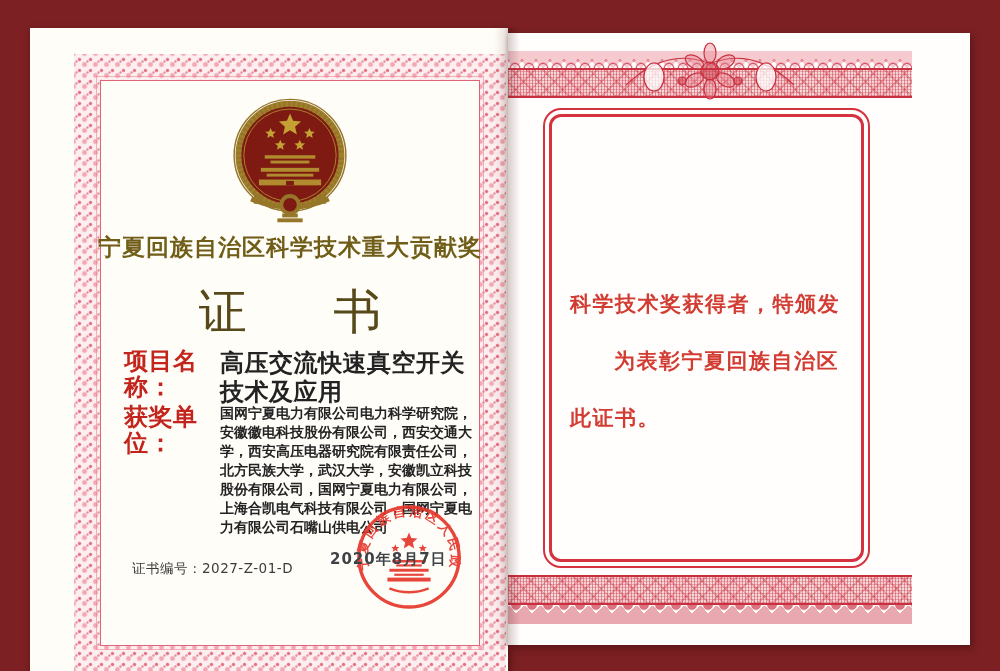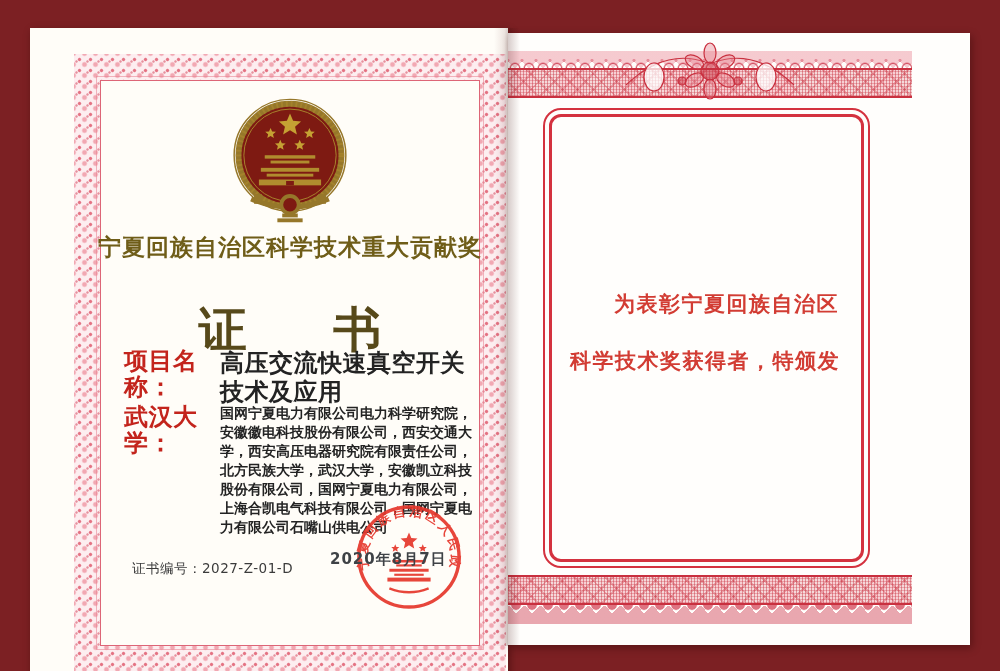--- a/index.html
+++ b/index.html
@@ -14,22 +14,22 @@
       radial-gradient(circle 4px at 50% 50%, rgba(238,150,163,.8) 40%, rgba(238,150,163,0) 80%) 5px 5px/11px 11px,
       radial-gradient(circle 2px at 50% 50%, rgba(210,70,92,.55) 40%, rgba(210,70,92,0) 80%) 8px 2px/11px 11px,
       linear-gradient(#fdeef0,#fdeef0);}
   .lace-inner{position:absolute;inset:26px;background:#fffdf8;border:1px solid #dd6577;
               outline:1px solid rgba(231,127,144,.55);outline-offset:3px;}
   .lp-content{position:absolute;left:44px;top:26px;right:2px;bottom:14px;}
   .emblem{position:absolute;left:148px;top:44px;width:136px;height:130px;}
   .award-title{position:absolute;left:0;right:0;top:178px;text-align:center;
                font-size:23px;font-weight:bold;letter-spacing:1px;color:#6f5d18;}
   .cert-heading{position:absolute;left:0;right:0;top:226px;text-align:center;
-                font-size:48px;font-weight:bold;color:#57491a;
-                letter-spacing:1.8em;padding-left:1.8em;box-sizing:border-box;margin-top:18px;}
+                font-size:48px;font-weight:normal;color:#57491a;
+                letter-spacing:1.8em;padding-left:1.8em;box-sizing:border-box;}
   .field-row{position:absolute;left:50px;display:flex;align-items:flex-start;}
   .row-project{top:294px;}
   .row-winners{top:350px;}
   .field-label{width:96px;flex:0 0 96px;font-size:24px;font-weight:bold;color:#c3241c;
                letter-spacing:0.5px;line-height:26px;}
   .field-value{color:#232323;font-weight:600;word-break:break-all;}
   .project-value{width:262px;font-size:24px;line-height:29px;letter-spacing:0.5px;}
   .winners-value{width:264px;font-size:14px;line-height:19px;}
   .seal{position:absolute;left:281px;top:449px;width:108px;height:108px;opacity:.92;}
   .issue-date{position:absolute;left:256px;top:496px;width:130px;font-size:15px;font-weight:600;
@@ -116,21 +116,21 @@
       <div class="award-title">宁夏回族自治区科学技术重大贡献奖</div>
 
       <div class="cert-heading">证书</div>
 
       <div class="field-row row-project">
         <div class="field-label">项目名称：</div>
         <div class="field-value project-value">高压交流快速真空开关技术及应用</div>
       </div>
 
       <div class="field-row row-winners">
-        <div class="field-label">武汉大学：</div>
+        <div class="field-label">获奖单位：</div>
         <div class="field-value winners-value">国网宁夏电力有限公司电力科学研究院，安徽徽电科技股份有限公司，西安交通大学，西安高压电器研究院有限责任公司，北方民族大学，武汉大学，安徽凯立科技股份有限公司，国网宁夏电力有限公司，上海合凯电气科技有限公司，国网宁夏电力有限公司石嘴山供电公司</div>
       </div>
 
       <svg class="seal" viewBox="0 0 110 110">
         <circle cx="55" cy="55" r="51" fill="none" stroke="#e6372c" stroke-width="3.5"></circle>
         <path id="sealArc" d="M 16 74 A 43 43 0 1 1 94 74" fill="none"></path>
         <text font-size="13" fill="#e6372c" letter-spacing="3" font-weight="bold">
           <textPath href="#sealArc" startOffset="6">宁夏回族自治区人民政府</textPath>
         </text>
         <g fill="#e6372c">
@@ -174,22 +174,23 @@
           <circle cx="114" cy="30" r="9" fill="rgba(201,48,63,.55)"></circle>
           <circle cx="86" cy="40" r="4" fill="rgba(201,48,63,.5)"></circle>
           <circle cx="142" cy="40" r="4" fill="rgba(201,48,63,.5)"></circle>
         </g>
       </svg>
     </div>
 
     <div class="frame-outer">
       <div class="frame-inner">
         <div class="citation">
+          <div class="line">科学技术奖获得者，特颁发</div>
           <div class="line indent">为表彰宁夏回族自治区</div>
-          <div class="line">科学技术奖获得者，特颁发</div>
+          <div class="line">此证书。</div>
         </div>
       </div>
     </div>
 
     <div class="band band-bottom">
       <div class="band-core"></div>
       <div class="scallop-down"></div>
     </div>
   </div>
 </div>

